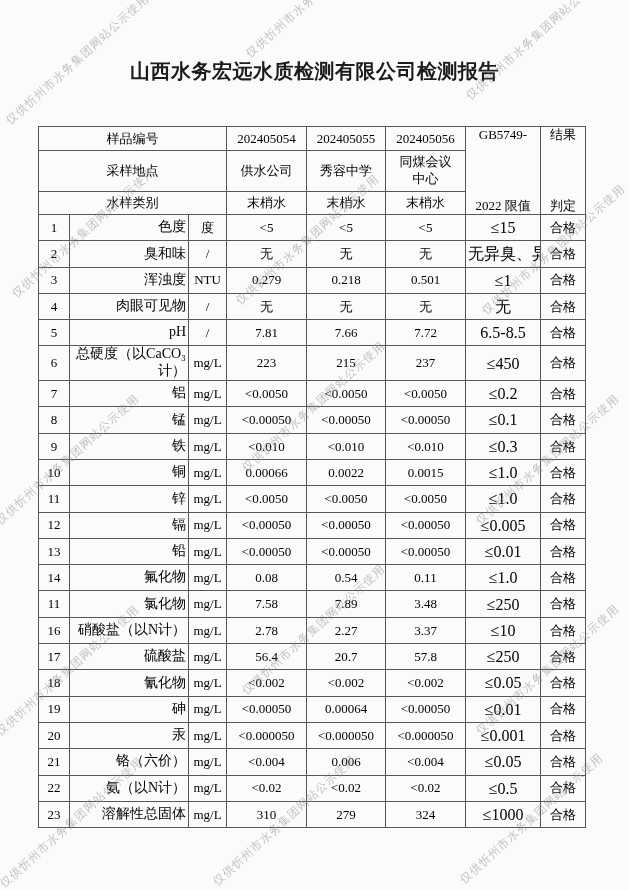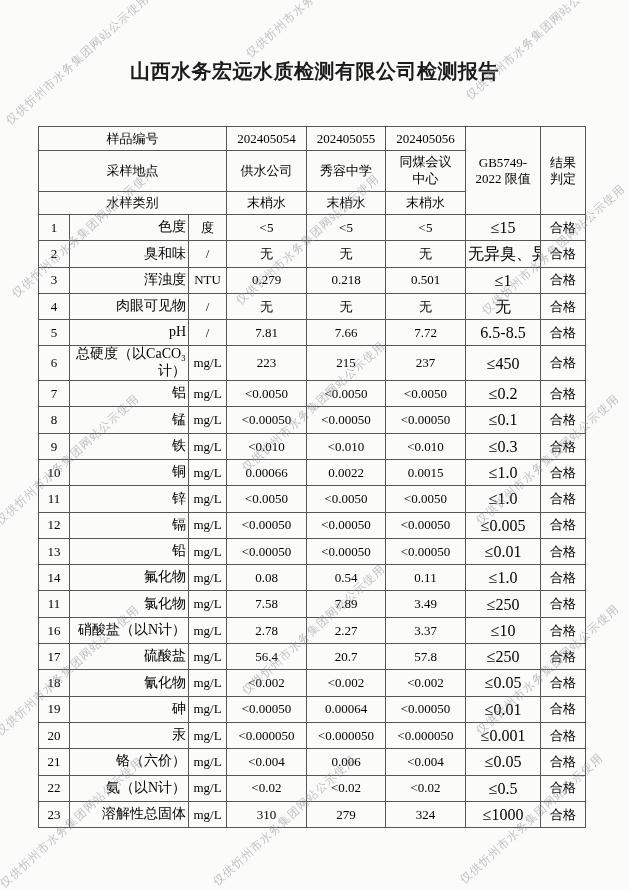--- a/index.html
+++ b/index.html
@@ -79,21 +79,21 @@
   .report-table tbody td { height: 25.3px; }
   .report-table td.param {
     text-align: right;
     padding-left: 6px;
     font-size: 14px;
   }
   .report-table td.limit { font-size: 16px; white-space: nowrap; text-align: center; }
   .report-table td.stack { padding: 0; }
   .stack-inner {
     display: flex; flex-direction: column;
-    justify-content: center;
+    justify-content: space-between;
     height: 100%;
   }
   td.wrap { padding: 0 8px; line-height: 1.3; }
 </style>
 </head>
 <body>
 
 <div class="page">
 
   <div class="watermark-layer">
@@ -300,21 +300,21 @@
     <td>0.11</td>
     <td class="limit">≤1.0</td>
     <td>合格</td>
   </tr>
         <tr>
     <td>11</td>
     <td class="param">氯化物</td>
     <td>mg/L</td>
     <td>7.58</td>
     <td>7.89</td>
-    <td>3.49</td>
+    <td>3.48</td>
     <td class="limit">≤250</td>
     <td>合格</td>
   </tr>
         <tr>
     <td>16</td>
     <td class="param">硝酸盐（以N计）</td>
     <td>mg/L</td>
     <td>2.78</td>
     <td>2.27</td>
     <td>3.37</td>

